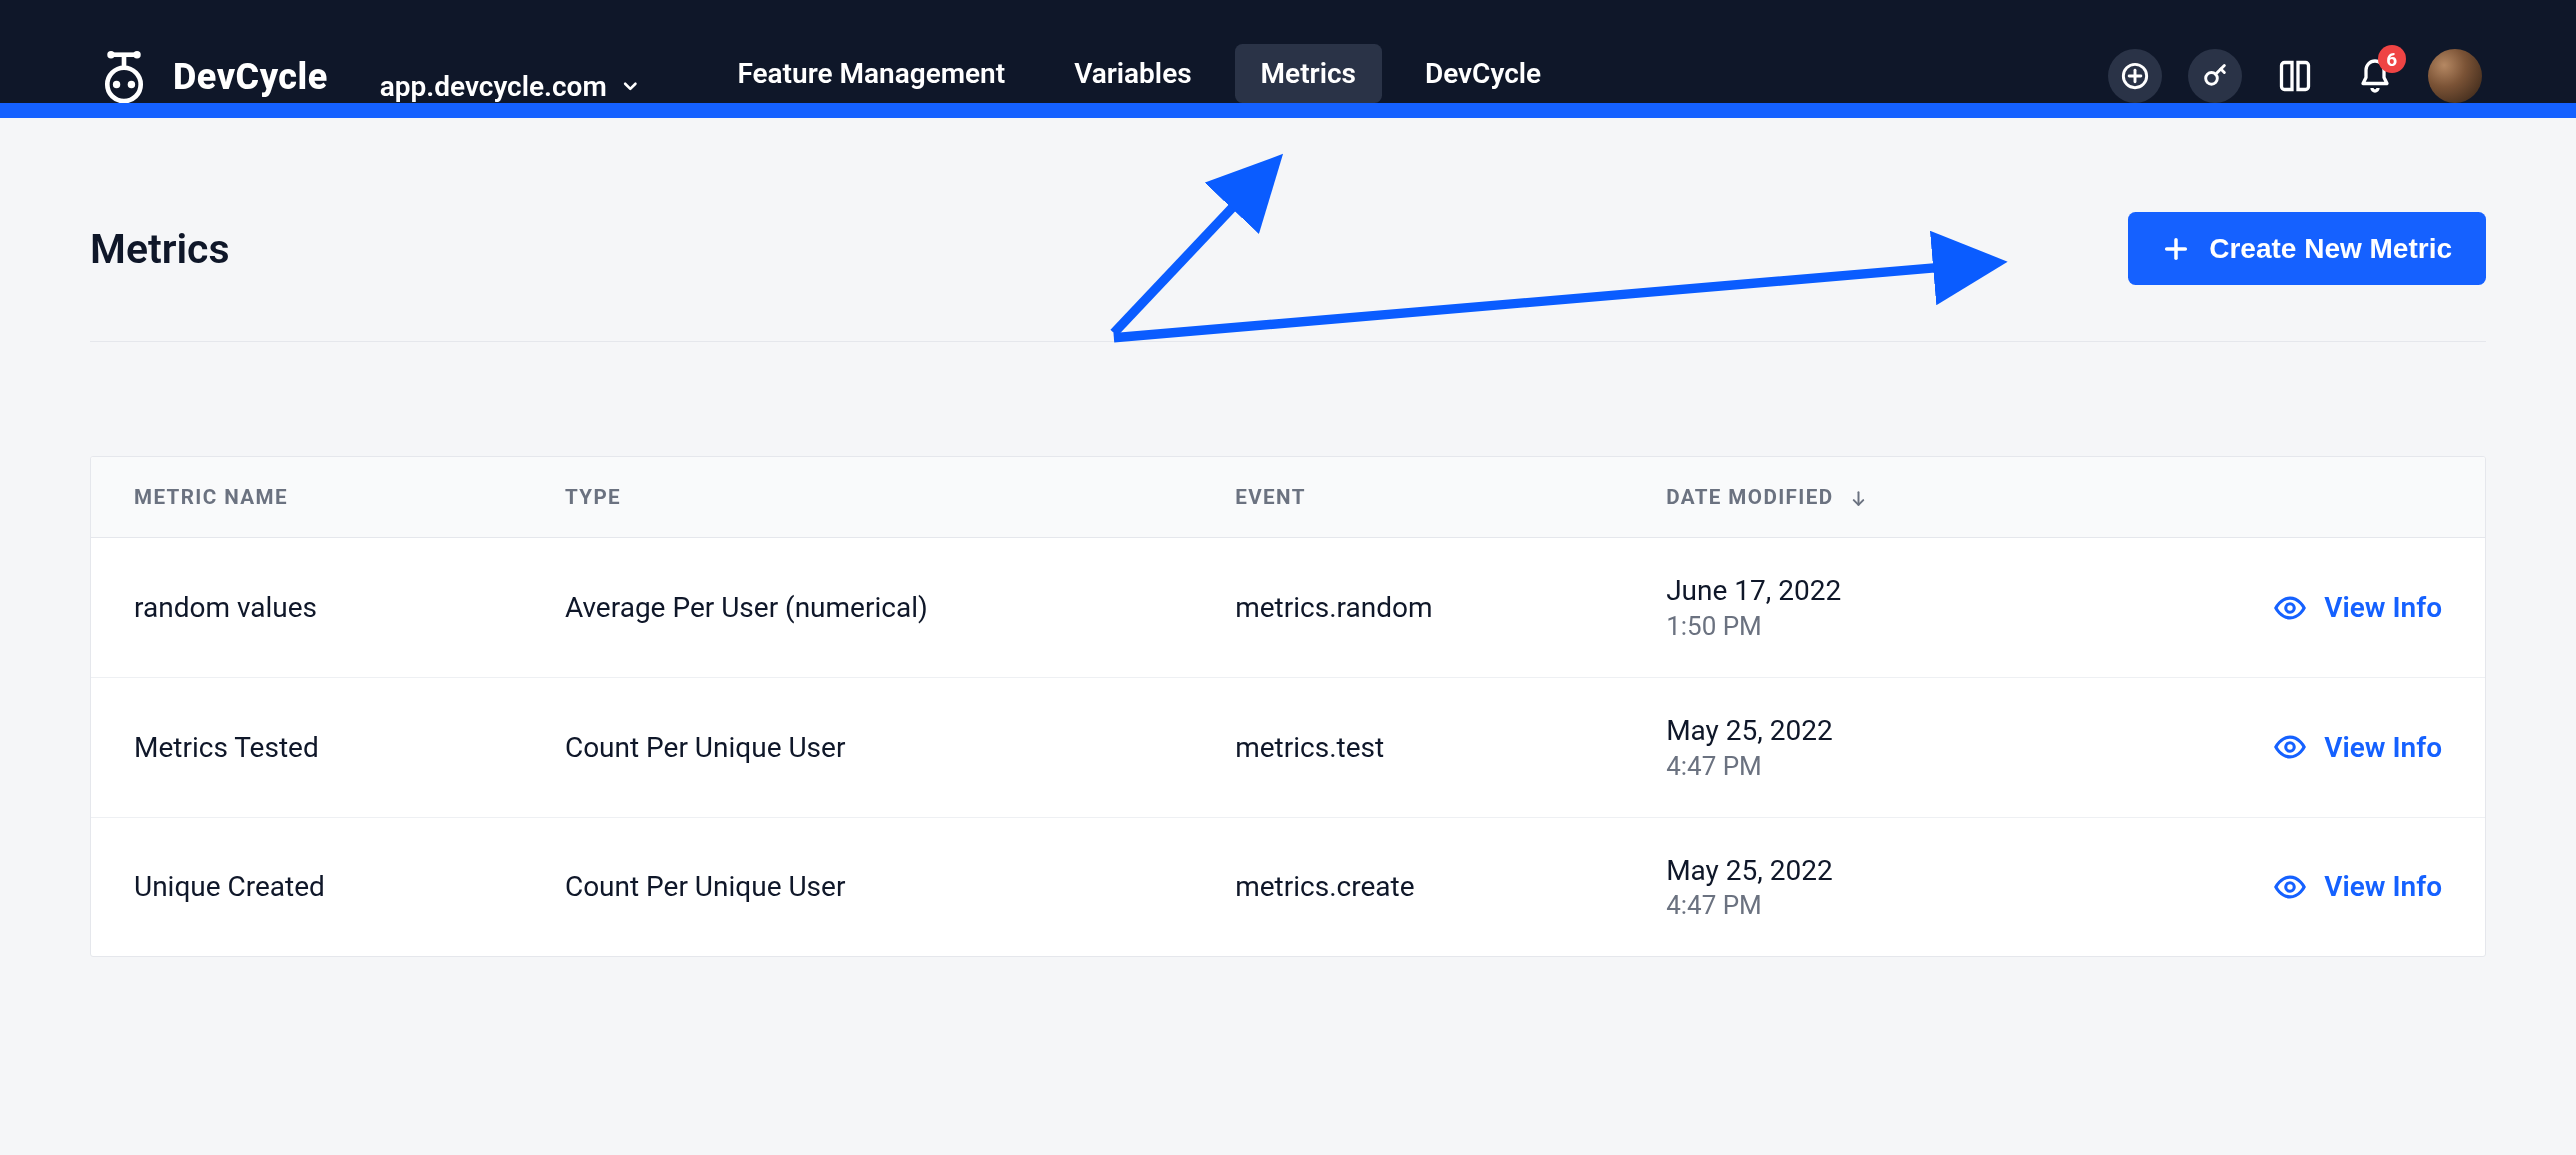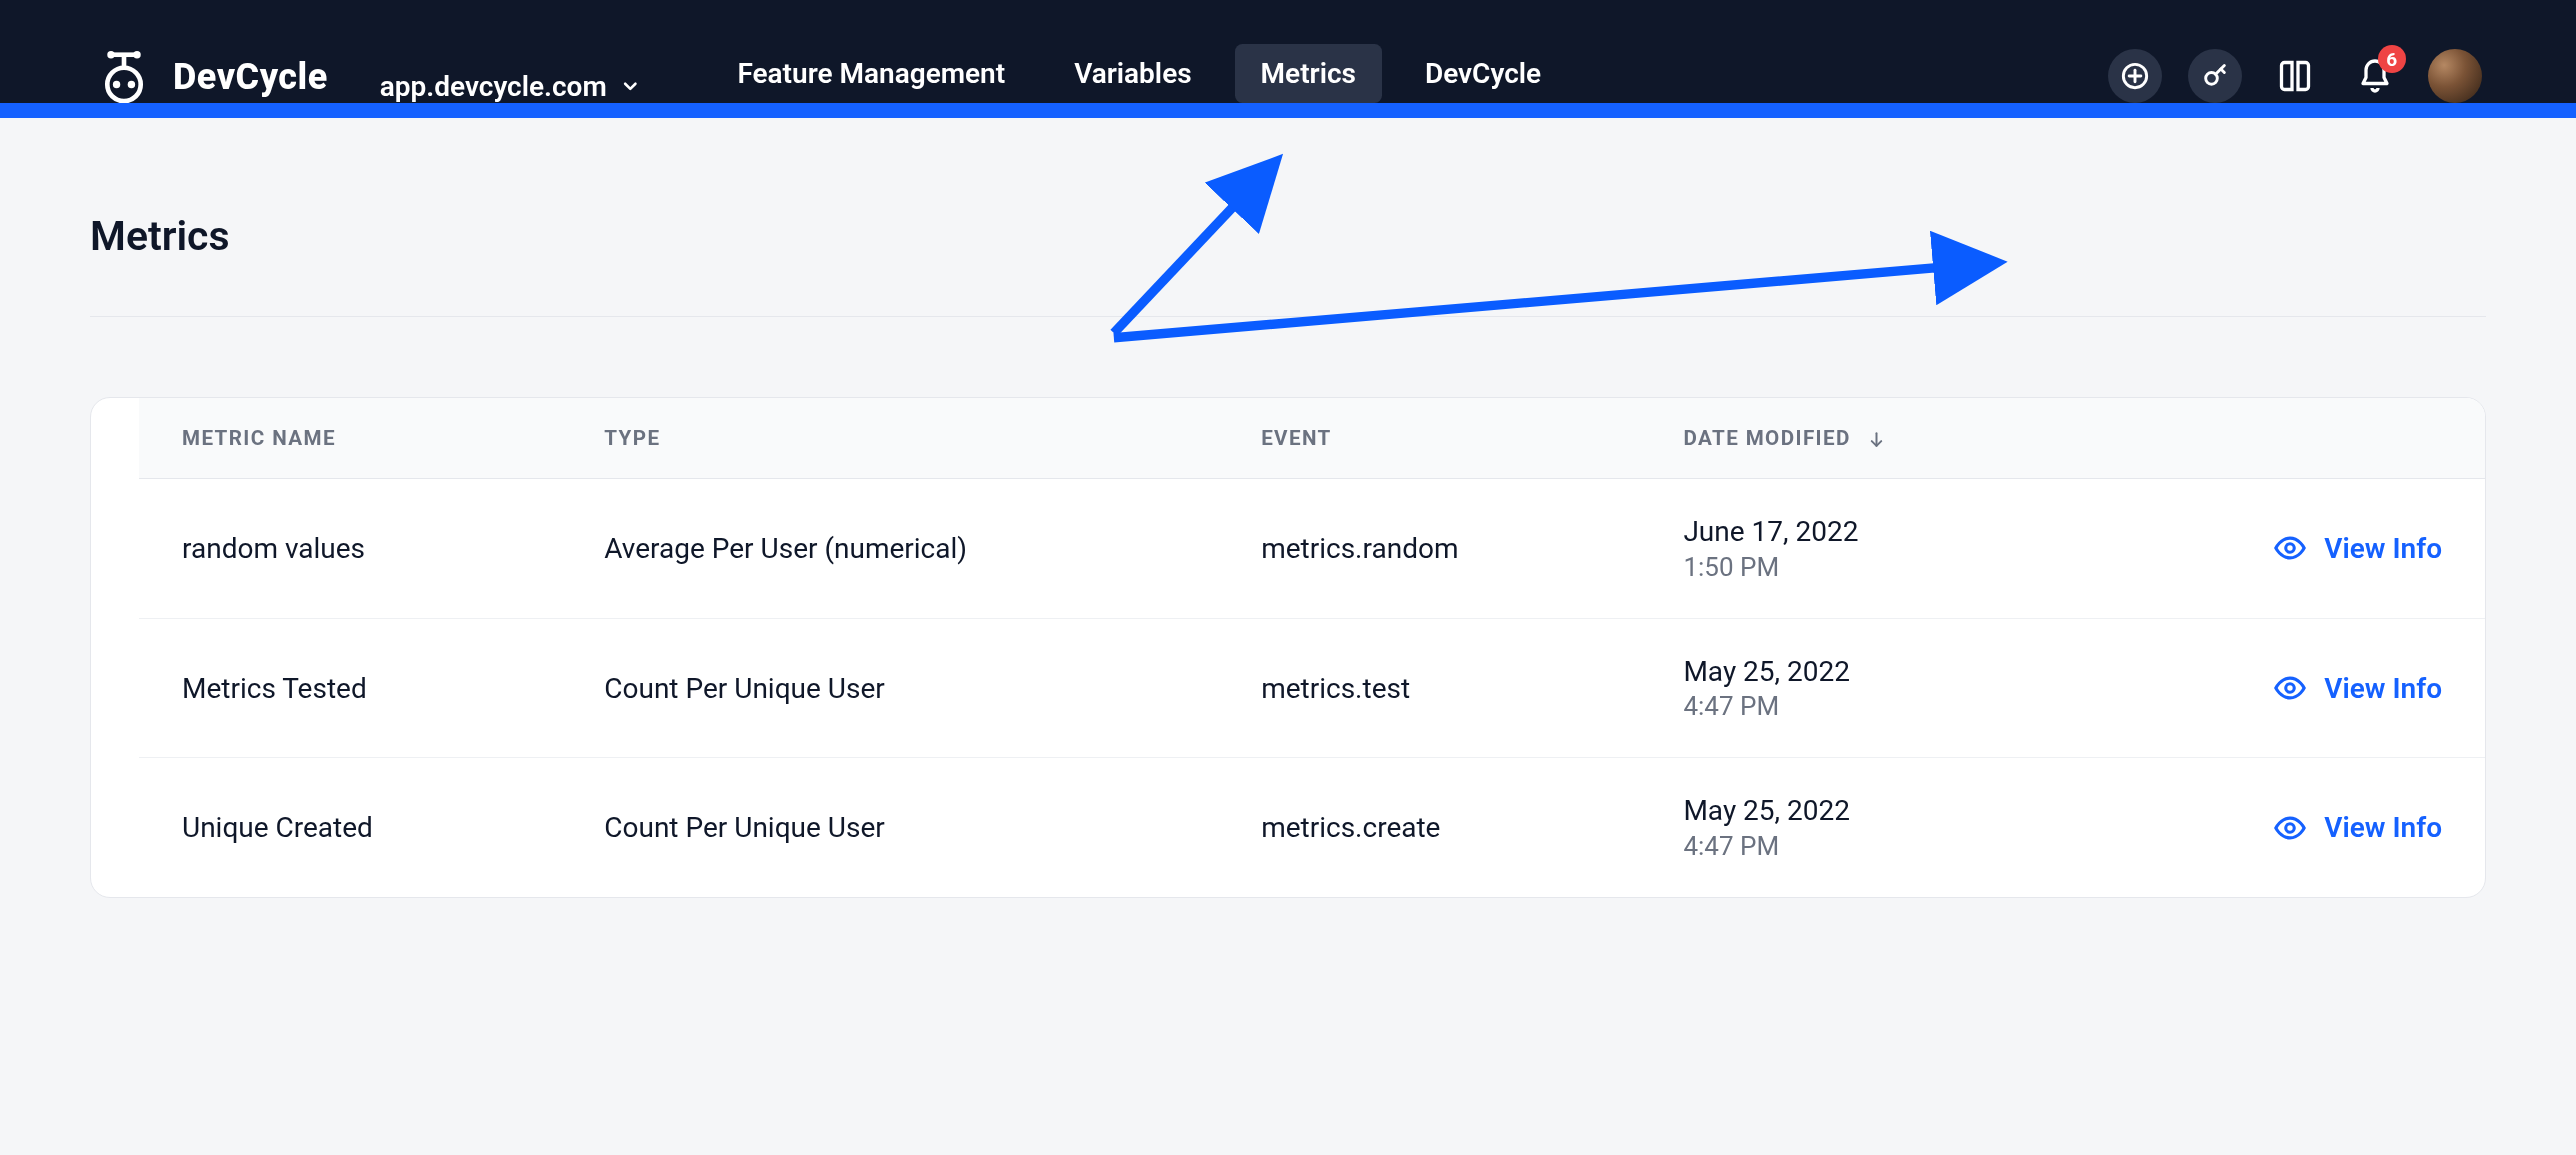--- a/index.html
+++ b/index.html
@@ -131,24 +131,23 @@
     padding: 20.6px 34px;
     display: flex;
     align-items: center;
     gap: 19px;
     cursor: pointer;
   }
   
   .table-card {
     background: #ffffff;
     border: 0.9px solid #e5e7ec;
-    border-radius: 20px;
-    margin-top: 80px;
+    border-radius: 3px;
+    margin-top: 114px;
     overflow: hidden;
-    padding-left: 48px;
   }
   .table {
     width: 100%;
     border-collapse: collapse;
   }
   .table thead th {
     background: #f9fafb;
     color: #6b7280;
     font-size: 20.6px;
     font-weight: 700;
@@ -274,20 +273,27 @@
       <marker id="ahead" viewBox="0 0 10 10" refX="8" refY="5" markerWidth="8" markerHeight="8" orient="auto-start-reverse">
         <path d="M 0 0 L 10 5 L 0 10 z" fill="#0a5cff"></path>
       </marker>
     </defs>
     <line x1="1190" y1="230" x2="1360" y2="50" stroke="#0a5cff" stroke-width="10" marker-end="url(#ahead)"></line>
     <line x1="1190" y1="235" x2="2130" y2="155" stroke="#0a5cff" stroke-width="10" marker-end="url(#ahead)"></line>
   </svg>
 
   <div class="page-header">
     <div class="page-title">Metrics</div>
+    <button class="primary-btn">
+      <svg width="28" height="28" viewBox="0 0 24 24">
+        <line x1="12" y1="4" x2="12" y2="20" stroke="#fff" stroke-width="3" stroke-linecap="round"></line>
+        <line x1="4" y1="12" x2="20" y2="12" stroke="#fff" stroke-width="3" stroke-linecap="round"></line>
+      </svg>
+      <span>Create New Metric</span>
+    </button>
   </div>
 
   <div class="table-card">
     <table class="table">
       <thead>
         <tr>
           <th class="col-name">METRIC NAME</th>
           <th class="col-type">TYPE</th>
           <th class="col-event">EVENT</th>
           <th class="col-date sort">

